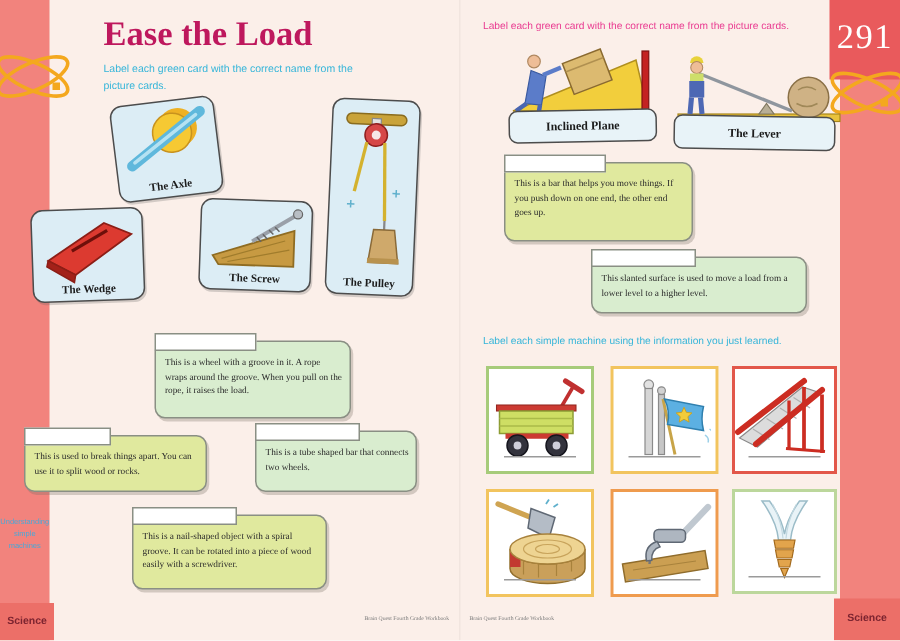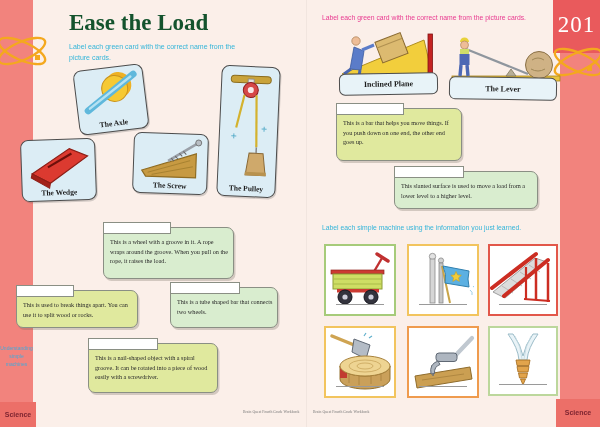--- a/index.html
+++ b/index.html
@@ -18,21 +18,21 @@
   .science-band { position:absolute; background:#ec6f68; color:#7c2430; font-size:7px;
                   font-weight:bold; text-align:center; }
   .science-band.left { left:0; top:402px; width:36px; height:25px; line-height:25px; }
   .science-band.right { left:556px; top:399px; width:44px; height:28px; line-height:28px; }
   .sidebar-tab { position:absolute; left:0; top:344px; width:33px; font-size:5px;
                  line-height:1.6; color:#49a8d8; text-align:center; }
   .atom { position:absolute; }
 
   
   .title { position:absolute; left:69px; top:10px; font-family:"Liberation Serif", serif;
-           font-weight:bold; font-size:23px; color:#14532d;text-align:right; }
+           font-weight:bold; font-size:23px; color:#be185d;text-align:right; }
   .instr { position:absolute; line-height:1.5; }
   .instr.cyan { color:#35b5d9; }
   .instr.magenta { color:#e93a90; }
   #instr-left { left:69px; top:42px; width:172px; font-size:7px; }
   #instr-right-top { left:322px; top:13px; width:226px; font-size:6.8px; }
   #instr-right-bottom { left:322px; top:223px; width:230px; font-size:6.8px; }
 
   
   .pcard { position:absolute; background:#dcedf5; border:1.5px solid #4c4c4c; border-radius:8px;
            box-shadow:1px 1.5px 0 rgba(90,90,90,.25); }
@@ -77,21 +77,21 @@
   <div class="strip left"></div>
   <svg class="atom" style="left:-7px; top:27px;" width="58" height="48" viewBox="0 0 58 48">
     <ellipse cx="29" cy="24" rx="25" ry="9" fill="none" stroke="#f4a81e" stroke-width="2.4" transform="rotate(24 29 24)"></ellipse>
     <ellipse cx="29" cy="24" rx="25" ry="9" fill="none" stroke="#f4a81e" stroke-width="2.4" transform="rotate(-24 29 24)"></ellipse>
     <rect x="42" y="28" width="5" height="5" fill="#f4a81e"></rect>
   </svg>
   <div class="sidebar-tab">Understanding simple machines</div>
   <div class="science-band left">Science</div>
 
   <div class="strip right"></div>
-  <div class="pagenum-box right">201</div>
+  <div class="pagenum-box right">291</div>
   <svg class="atom" style="left:549px; top:38px;" width="58" height="48" viewBox="0 0 58 48">
     <ellipse cx="29" cy="24" rx="25" ry="9" fill="none" stroke="#f4a81e" stroke-width="2.4" transform="rotate(24 29 24)"></ellipse>
     <ellipse cx="29" cy="24" rx="25" ry="9" fill="none" stroke="#f4a81e" stroke-width="2.4" transform="rotate(-24 29 24)"></ellipse>
     <rect x="38" y="28" width="5" height="5" fill="#f4a81e"></rect>
   </svg>
   <div class="science-band right">Science</div>
 
   <div class="title">Ease the Load</div>
   <div class="instr cyan" id="instr-left">Label each green card with the correct name from the picture cards.</div>
 

